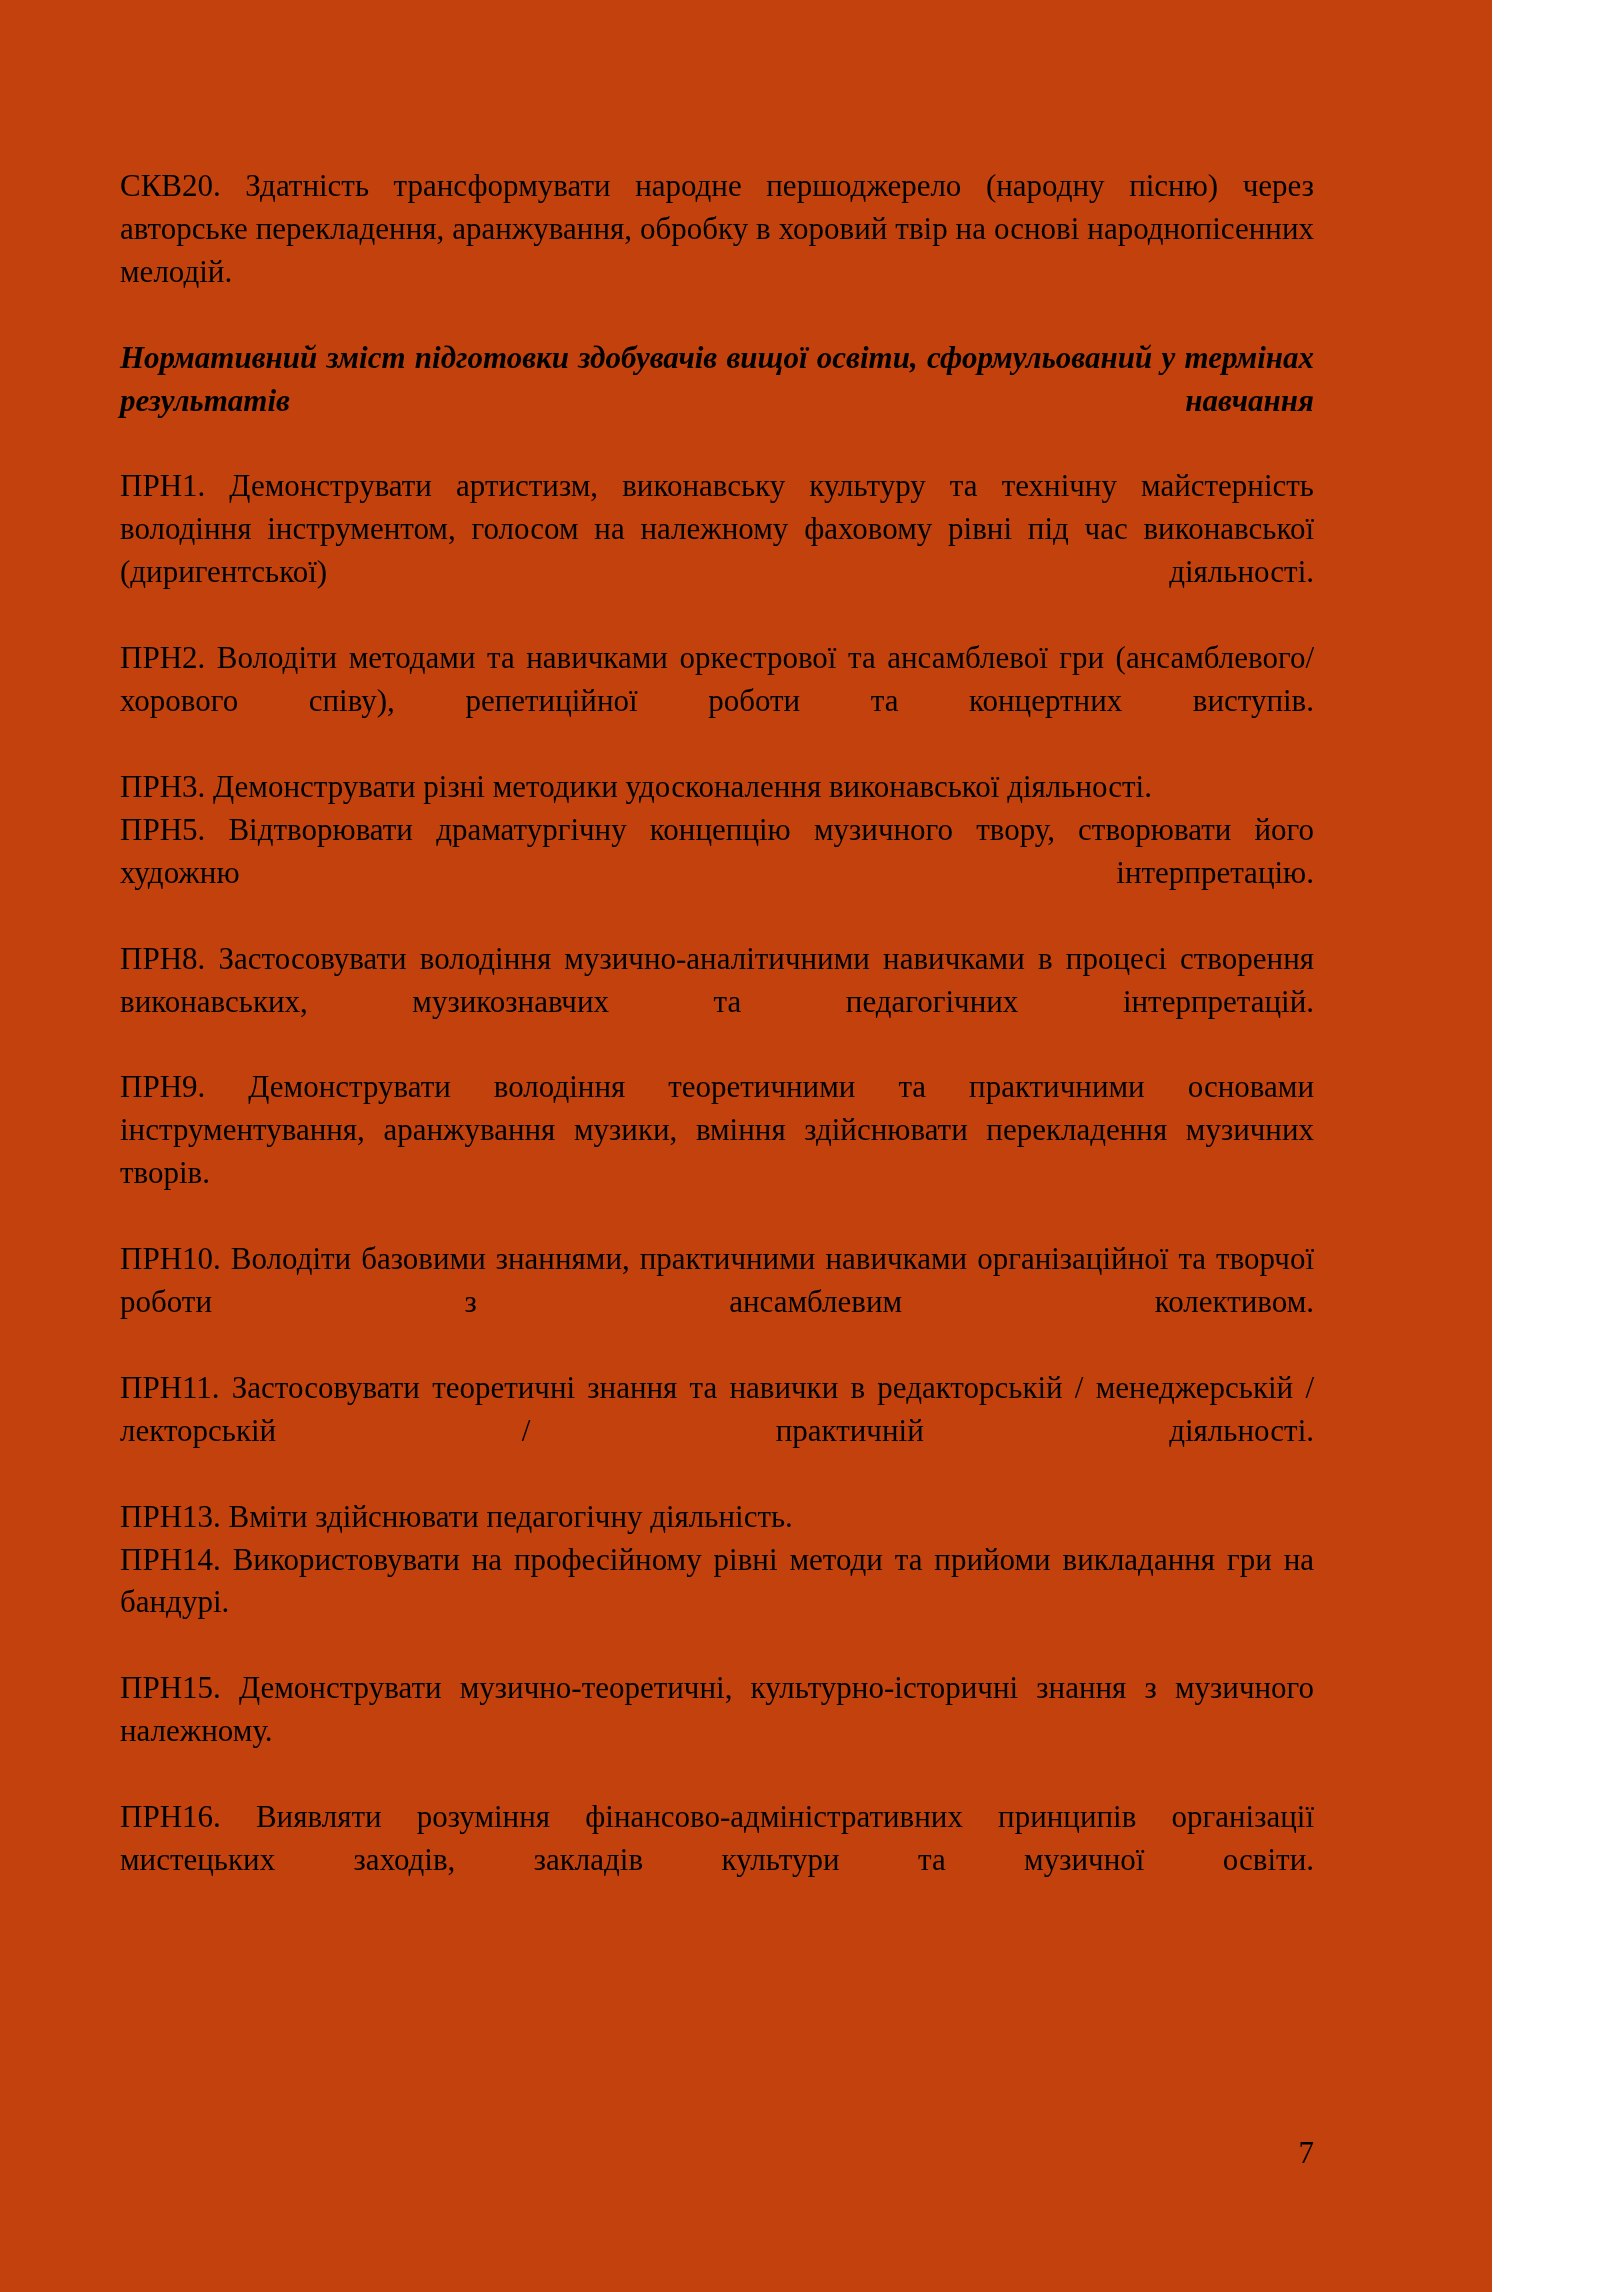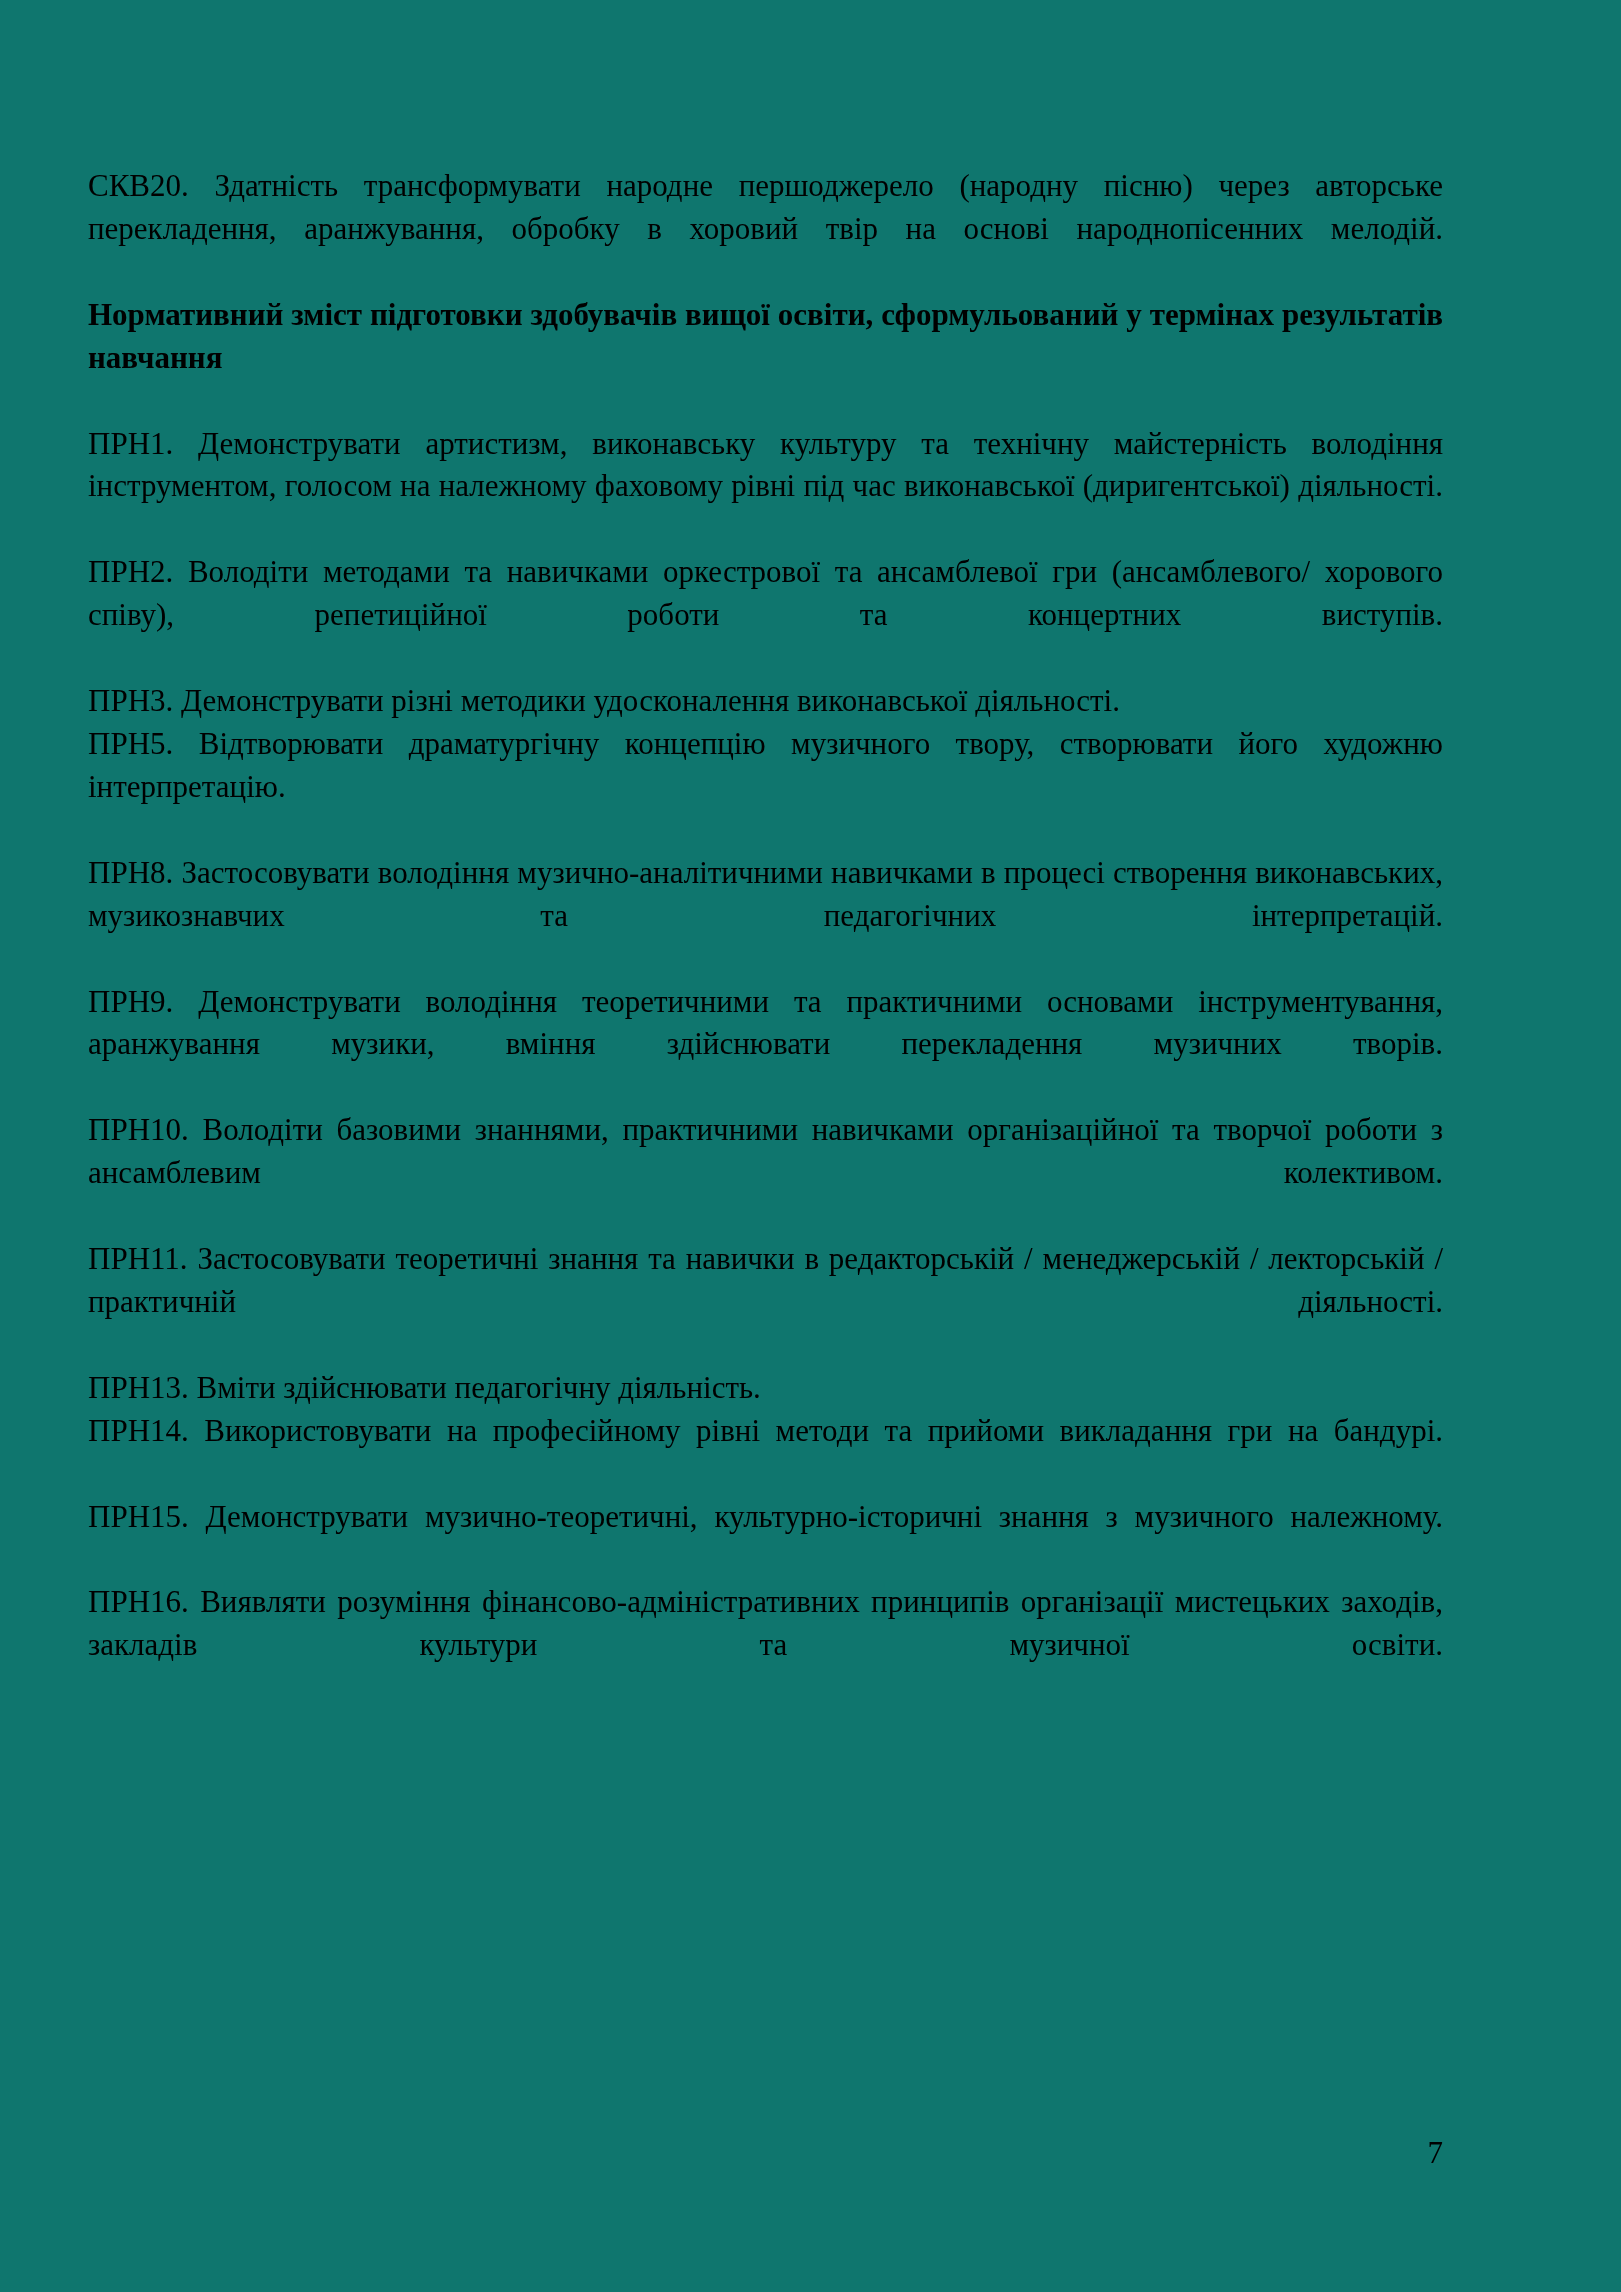--- a/index.html
+++ b/index.html
@@ -11,42 +11,43 @@
   body {
     width: 1621px;
     height: 2293px;
     font-family: "Liberation Serif", "DejaVu Serif", serif;
     color: #000000;
     -webkit-font-smoothing: antialiased;
   }
   .page {
     position: relative;
     box-sizing: border-box;
-    width: 1621px;
+    width: 1492px;
     height: 2293px;
-    padding: 165px 178px 118px 88px;
-    background: #0f766e;
+    padding: 165px 178px 118px 120px;
+    background: #c2410c;
   }
   .doc-body {
     font-size: 31px;
     line-height: 1.385;
     text-align: justify;
     text-justify: inter-word;
     hyphens: none;
   }
   p.para {
     margin: 0;
     padding: 0;
     text-align: justify;
     text-indent: 0;
   }
   .heading-bold {
     font-weight: bold;
     text-indent: 73px;
     text-align: justify;
+    font-style: italic;
   }
   .page-number {
     position: absolute;
     right: 178px;
     bottom: 125px;
     font-size: 31px;
     font-family: "Liberation Serif", "DejaVu Serif", serif;
     line-height: 1;
   }
   

